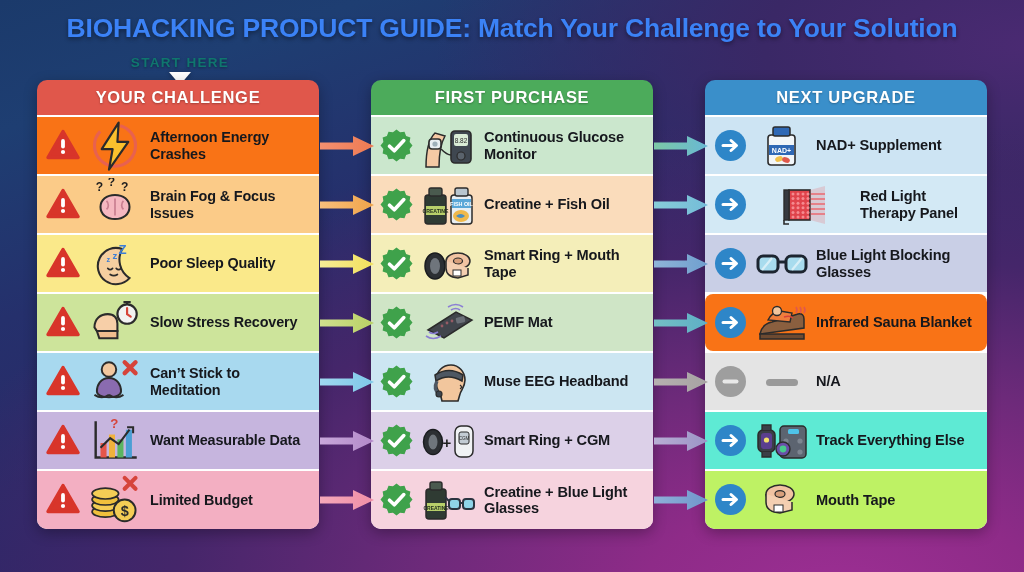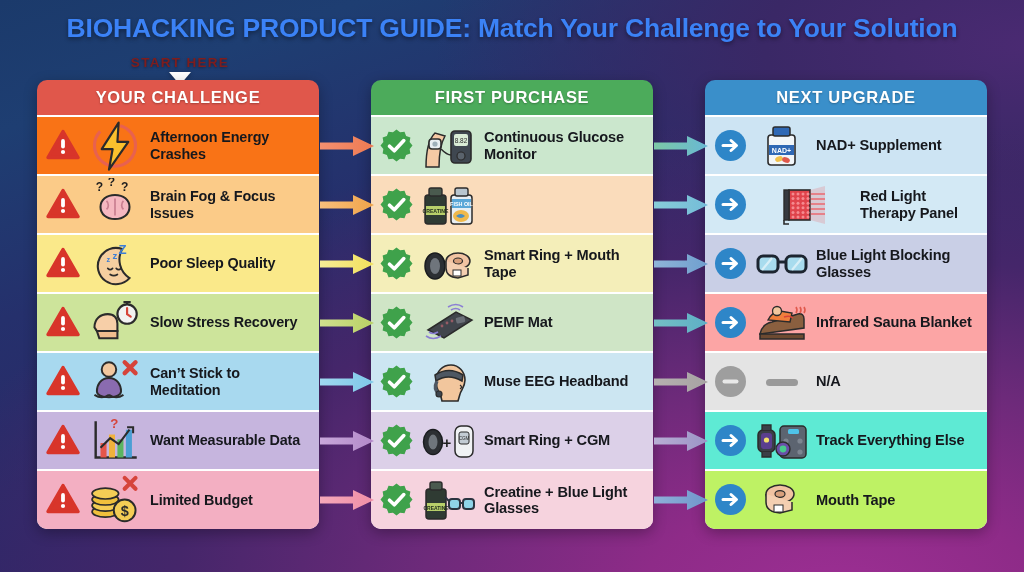--- a/index.html
+++ b/index.html
@@ -20,21 +20,21 @@
     position: absolute; top: 13px; left: 0; width: 1024px;
     text-align: center; color: #3b82f6;
     font-size: 26.5px; font-weight: bold; letter-spacing: -0.2px;
     text-shadow: 0 2px 4px rgba(0,0,0,0.42);
     white-space: nowrap;
   }
 
   
   .start-wrap { position: absolute; top: 55px; left: 115px; width: 130px; text-align: center; }
   .start-label {
-    color: #7f1d1d; font-size: 13.5px; font-weight: bold; letter-spacing: 1.3px;
+    color: #0f766e; font-size: 13.5px; font-weight: bold; letter-spacing: 1.3px;
     text-shadow: 0 1px 3px rgba(0,0,0,0.4);
   }
   .start-arrow {
     margin: 2px auto 0; width: 0; height: 0;
     border-left: 11px solid transparent; border-right: 11px solid transparent;
     border-top: 13px solid #ffffff;
     filter: drop-shadow(0 1px 2px rgba(0,0,0,0.35));
   }
 
   
@@ -279,20 +279,21 @@
               <rect x="6" y="24" width="19" height="9" fill="#b8cf6a"></rect>
               <text x="15.5" y="31" text-anchor="middle" font-size="5.2" font-weight="bold" font-family="Liberation Sans" fill="#23301f">CREATINE</text>
               <rect x="31" y="13" width="21" height="29" rx="3" fill="#e8eef2" stroke="#2b2b2b" stroke-width="1.5"></rect>
               <rect x="35" y="6" width="13" height="8" rx="2" fill="#b9c6cf" stroke="#2b2b2b" stroke-width="1.4"></rect>
               <rect x="32" y="17" width="19" height="9" fill="#5aa7d8"></rect>
               <text x="41.5" y="24" text-anchor="middle" font-size="5.4" font-weight="bold" font-family="Liberation Sans" fill="#fff">FISH OIL</text>
               <ellipse cx="41" cy="34" rx="8" ry="6" fill="#f0b94a"></ellipse>
               <path d="M36 34q5-4 9 0-4 4-9 0z" fill="#4a8ec0"></path>
             </svg>
           </div>
+          <div class="row-label">Creatine + Fish Oil</div>
         </div>
         <div class="row" style="background: rgb(244, 238, 185);">
           <div class="badge">
             <svg class="seal" viewBox="0 0 33 33">
               <polygon points="16.50,0.50 20.02,3.36 24.50,2.64 26.12,6.88 30.36,8.50 29.64,12.98 32.50,16.50 29.64,20.02 30.36,24.50 26.12,26.12 24.50,30.36 20.02,29.64 16.50,32.50 12.98,29.64 8.50,30.36 6.88,26.12 2.64,24.50 3.36,20.02 0.50,16.50 3.36,12.98 2.64,8.50 6.88,6.88 8.50,2.64 12.98,3.36" fill="#3fa24b"></polygon>
               <path d="M9.5 17.2 L14.3 21.8 L23.8 11.6" fill="none" stroke="#fff" stroke-width="3.6" stroke-linecap="round" stroke-linejoin="round"></path>
             </svg>
           </div>
           <div class="row-icon">
             <svg viewBox="0 0 58 46">
@@ -472,21 +473,21 @@
               <g stroke="#1c2530" stroke-width="3" fill="#a8dcee">
                 <rect x="4" y="15" width="20" height="16" rx="5"></rect>
                 <rect x="32" y="15" width="20" height="16" rx="5"></rect>
               </g>
               <path d="M24 21h8" stroke="#1c2530" stroke-width="3"></path>
               <path d="M8 29l10-12M38 29l10-12" stroke="#ffffff" stroke-width="2.2" opacity=".55"></path>
             </svg>
           </div>
           <div class="row-label">Blue Light Blocking Glasses</div>
         </div>
-        <div class="row" style="background: #fca5a5;">
+        <div class="row" style="background: #f97316; border-radius: 8px;">
           <div class="badge">
             <svg class="circ" viewBox="0 0 33 33">
               <circle cx="16.5" cy="16.5" r="15.5" fill="#2e86c8"></circle>
               <path d="M9 16.5h13M17 11.5l5.5 5-5.5 5" fill="none" stroke="#fff" stroke-width="3" stroke-linecap="round" stroke-linejoin="round"></path>
             </svg>
           </div>
           <div class="row-icon">
             <svg viewBox="0 0 56 46">
               <path d="M6 34q2-10 12-12l26-8q6-1 6 5v9z" fill="#8a5f3f" stroke="#2b2b2b" stroke-width="1.5"></path>
               <path d="M6 34h44v5H6z" fill="#6d4a31" stroke="#2b2b2b" stroke-width="1.5"></path>

